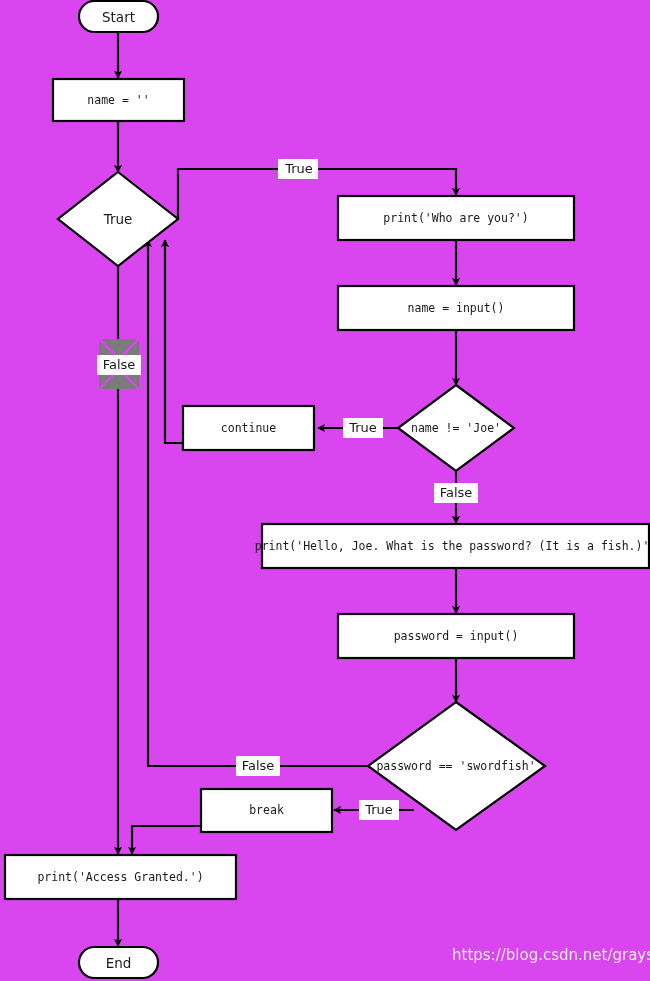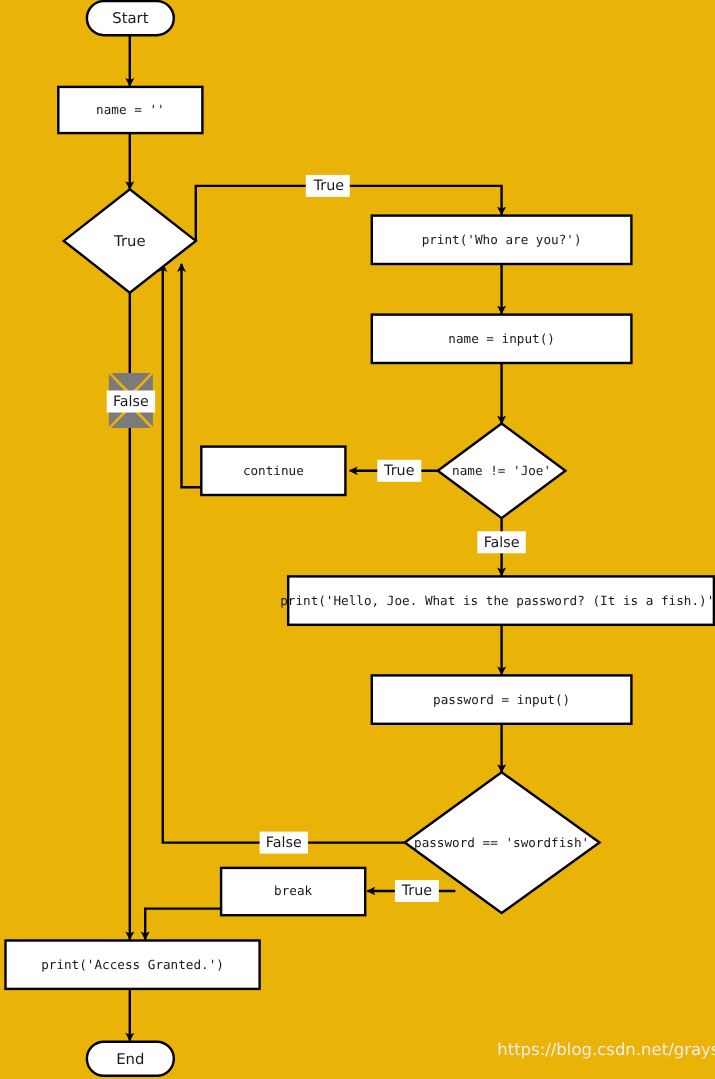--- a/index.html
+++ b/index.html
@@ -8,21 +8,21 @@
     padding: 0;
     background: #ffffff;
   }
   body {
     font-family: "DejaVu Sans Mono", monospace;
   }
   #flow-root {
     position: relative;
     width: 650px;
     height: 981px;
-    background: #eab308;
+    background: #d946ef;
     overflow: hidden;
   }
   #flow-svg {
     position: absolute;
     top: 0;
     left: 0;
     width: 650px;
     height: 981px;
   }
   .node-shape {

